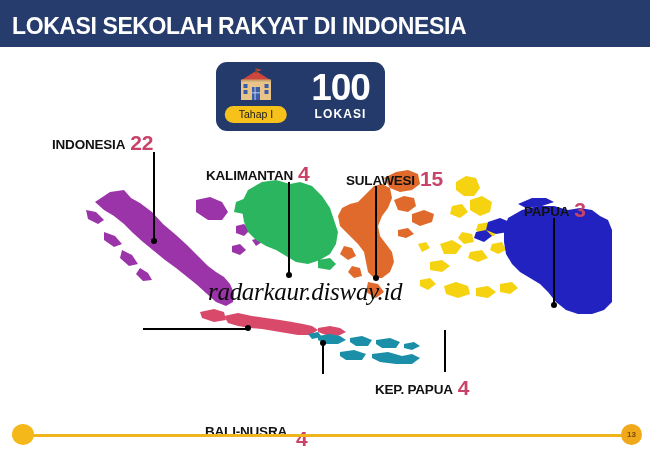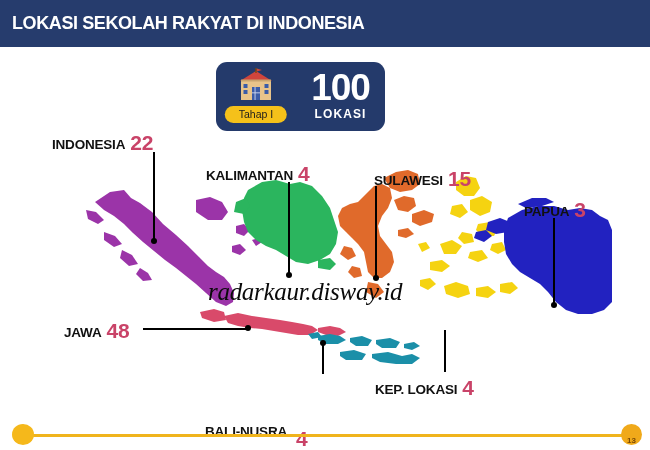--- a/index.html
+++ b/index.html
@@ -28,21 +28,21 @@
     left: 0;
     top: 0;
     width: 650px;
     height: 47px;
     background: #263c6d;
   }
   .header-title {
     position: absolute;
     left: 12px;
     top: 13px;
-    font-size: 18px;
+    font-size: 23px;
     font-weight: bold;
     color: #ffffff;
     letter-spacing: -0.4px;
     white-space: nowrap;
   }
 
   
   .badge-card {
     position: absolute;
     left: 216px;
@@ -194,21 +194,21 @@
   }
   .footer-dot-right {
     position: absolute;
     left: 621px;
     top: 424px;
     width: 21px;
     height: 21px;
     background: #f0a91a;
     border-radius: 50%;
     display: flex;
-    align-items: flex-end;
+    align-items: center;
     justify-content: center;
   }
   .page-num {
     font-size: 8px;
     font-weight: bold;
     color: #7a4a06;
     line-height: 1;
   }
 </style>
 </head>
@@ -342,46 +342,43 @@
   </div>
   <div class="leader v" style="left:153px; top:152px; height:88px;"></div>
   <div class="dot" style="left:150.5px; top:238px;"></div>
 
   <div class="label" style="left:206px; top:162px;">
     <span>KALIMANTAN</span><span class="count">4</span>
   </div>
   <div class="leader v" style="left:288px; top:182px; height:92px;"></div>
   <div class="dot" style="left:285.5px; top:272px;"></div>
 
-  <div class="label" style="left:374px; top:167px;">
+  <div class="label" style="left:346px; top:167px;">
     <span>SULAWESI</span><span class="count">15</span>
   </div>
   <div class="leader v" style="left:375px; top:186px; height:91px;"></div>
   <div class="dot" style="left:372.5px; top:275px;"></div>
 
   <div class="label" style="left:524px; top:198px;">
     <span>PAPUA</span><span class="count">3</span>
   </div>
   <div class="leader v" style="left:553px; top:218px; height:86px;"></div>
   <div class="dot" style="left:550.5px; top:302px;"></div>
 
-  <div class="label" style="left:64px; top:319px;">
-    <span>JAWA</span><span class="count">48</span>
-  </div>
   <div class="leader h" style="left:143px; top:328px; width:105px;"></div>
   <div class="dot" style="left:245px; top:325px;"></div>
 
   <div class="label stacked" style="left:205px; top:378px;margin-top:40px;">
     <span>BALI-NUSRA</span><span class="count">4</span>
   </div>
   <div class="leader v" style="left:322px; top:344px; height:30px;"></div>
   <div class="dot" style="left:319.5px; top:340px;"></div>
 
   <div class="label" style="left:375px; top:376px;">
-    <span>KEP. LOKASI</span><span class="count">4</span>
+    <span>KEP. PAPUA</span><span class="count">4</span>
   </div>
   <div class="leader v" style="left:444px; top:330px; height:42px;"></div>
 
   <div class="footer-line"></div>
   <div class="footer-dot-left"></div>
   <div class="footer-dot-right">
     <span class="page-num">13</span>
   </div>
 
 </div>

